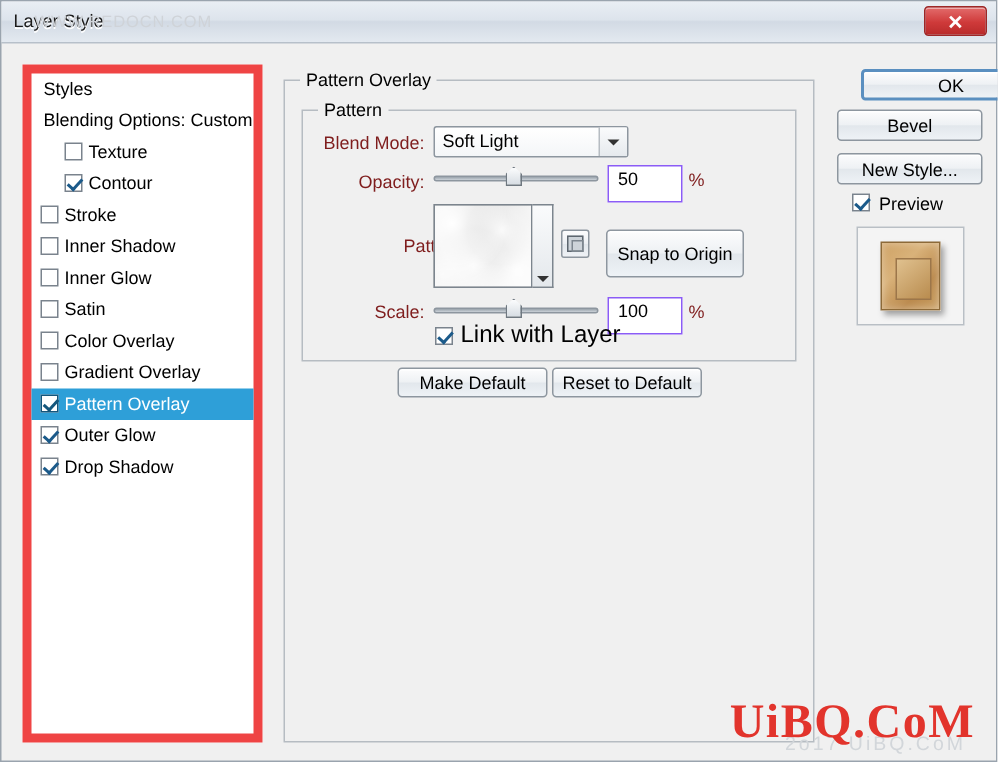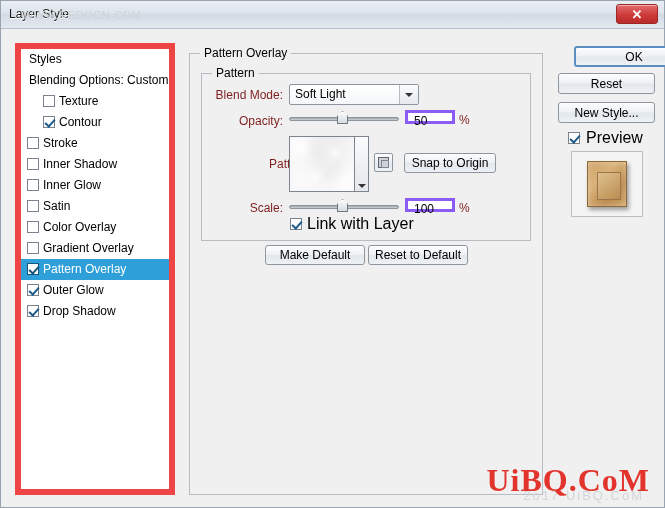--- a/index.html
+++ b/index.html
@@ -78,21 +78,21 @@
     font-size:12px; color:#000; text-align:center;
     display:flex; align-items:center; justify-content:center;
     box-shadow: inset 0 1px 0 #ffffff;
   }
   .btn.primary { border:2px solid #5a8fc0; }
   #ok-button { position:absolute; left:573px; top:45px; width:120px; height:21px; }
   #cancel-button { position:absolute; left:557px; top:72px; width:97px; height:21px; }
   #new-style-button { position:absolute; left:557px; top:101px; width:97px; height:21px; }
   .preview-row {
     position:absolute; left:567px; top:128px; width:90px; height:18px;
-    display:flex; align-items:center; font-size:16px;
+    display:flex; font-size:12px;
   }
   .preview-row .chk { position:relative; left:0; top:0; margin-right:6px; }
   .preview-thumb {
     position:absolute; left:570px; top:150px; width:72px; height:66px;
     background:#f4f4f4; border:1px solid #b9bfc5;
     display:flex; align-items:center; justify-content:center;
   }
   .thumb-inner {
     width:40px; height:46px;
     background: linear-gradient(135deg,#cfa265 0%, #d9b27a 35%, #bb8a4d 70%, #caa064 100%);
@@ -131,22 +131,22 @@
     position:absolute; right:0; top:0; width:19px; height:19px;
     background: linear-gradient(to bottom,#fafbfc 0%, #e6eaee 100%);
     border-left:1px solid #b6bcc2;
     display:flex; align-items:center; justify-content:center;
   }
   .caret {
     width:0;height:0;border-left:4px solid transparent;border-right:4px solid transparent;
     border-top:4px solid #333;
   }
   .numbox {
-    position:absolute; height:14px; line-height:17px;
-    background:#ffffff; border:3px solid #8b5cf6;
+    position:absolute; height:25px; line-height:17px;
+    background:#ffffff; border:1px solid #8b5cf6;
     font-size:12px; padding-left:6px; color:#000;
   }
   .slider-track {
     position:absolute; height:4px; top:8px; left:0; width:100%;
     background:linear-gradient(to bottom,#9aa3ac,#cbd2d8);
     border:1px solid #8d969f; border-radius:2px;
   }
   .slider {
     position:absolute; height:19px;
   }
@@ -262,21 +262,21 @@
       <span class="chk on"></span>
       <span>Outer Glow</span>
     </div>
     <div class="style-row">
       <span class="chk on"></span>
       <span>Drop Shadow</span>
     </div>
   </div>
 
   <div class="btn primary" id="ok-button">OK</div>
-  <div class="btn" id="cancel-button">Reset</div>
+  <div class="btn" id="cancel-button">Bevel</div>
   <div class="btn" id="new-style-button">New Style...</div>
   <div class="preview-row">
     <span class="chk on"></span>
     <span>Preview</span>
   </div>
   <div class="preview-thumb">
     <div class="thumb-inner"></div>
   </div>
 
   <div class="group" id="pattern-overlay-group">
@@ -304,21 +304,21 @@
   <div class="lbl" style="left:458px; top:112px; width:14px; text-align:left;">%</div>
 
   <div class="lbl" style="left:200px; top:156px; width:82px;margin-left:28px;">Pattern:</div>
   <div class="pattern-swatch"></div>
   <div class="pattern-dd">
       <span class="caret"></span>
     </div>
   <div class="icon-btn" style="left:373px; top:152px; width:19px; height:19px;">
     <span class="pattern-icon"></span>
   </div>
-  <div class="btn" style="position:absolute; left:403px; top:152px; width:92px; height:20px;">Snap to Origin</div>
+  <div class="btn" style="position:absolute; left:403px; top:152px; width:92px; height:32px;">Snap to Origin</div>
 
   <div class="lbl" style="left:200px; top:200px; width:82px;">Scale:</div>
   <div class="slider" style="left:288px; top:196px; width:110px;">
     <div class="slider-track"></div>
     <div class="thumb" style="left:48px;"></div>
   </div>
   <div class="numbox" style="left:404px; top:197px; width:50px;">100</div>
   <div class="lbl" style="left:458px; top:200px; width:14px; text-align:left;">%</div>
 
   <div class="chk-inline" style="left:289px; top:214px;">

